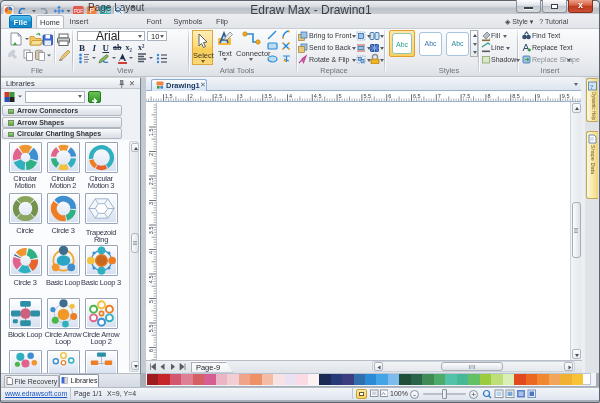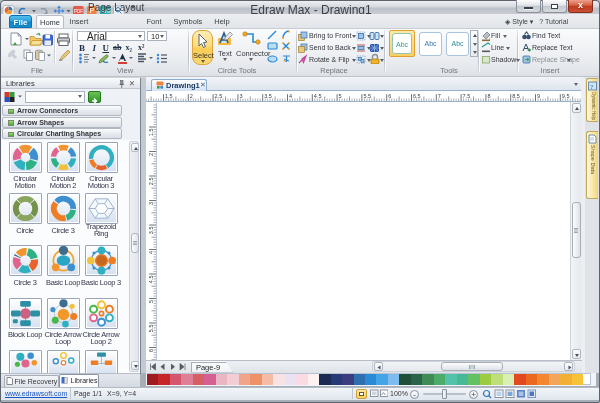--- a/index.html
+++ b/index.html
@@ -46,35 +46,35 @@
       <path d="M116.5 6.5l2 2" stroke="#2b78c0" stroke-width="1"></path>
     </svg></div>
 <div class="abs" style="left:131px;top:6px;width:0;height:0;border-left:2.5px solid transparent;border-right:2.5px solid transparent;border-top:3px solid #4a5058"></div>
 <div class="abs" style="left:1px;top:14px;width:598px;height:14px;background:linear-gradient(180deg,#eceef1,#e2e5e9)"></div>
 <div class="abs" style="left:9px;top:14.5px;width:23px;height:13.5px;background:linear-gradient(180deg,#55bdea,#28a0dc 48%,#0f85c8 52%,#1590d2);border:1px solid #0a6fae;border-radius:3px 3px 0 0;color:#fff;font-size:8px;font-weight:bold;text-align:center;line-height:13px;text-shadow:0 1px 1px #0a6fae">File</div>
 <div class="abs" style="left:36px;top:14.5px;width:28px;height:14.5px;background:linear-gradient(180deg,#fdfdfe,#f4f6f8);border:1px solid #b9bec6;border-bottom:none;border-radius:2.5px 2.5px 0 0;color:#33373c;font-size:7.5px;text-align:center;line-height:13px">Home</div>
 <div class="abs" style="left:49px;top:15px;width:60px;text-align:center;font-size:7.5px;color:#3b3f45;line-height:13px">Insert</div>
 <div class="abs" style="left:88px;top:1px;width:60px;text-align:left;font-size:10px;color:#3b3f45;line-height:13px">Page Layout</div>
 <div class="abs" style="left:124px;top:15px;width:60px;text-align:center;font-size:7.5px;color:#3b3f45;line-height:13px">Font</div>
 <div class="abs" style="left:158px;top:15px;width:60px;text-align:center;font-size:7.5px;color:#3b3f45;line-height:13px">Symbols</div>
-<div class="abs" style="left:192px;top:15px;width:60px;text-align:center;font-size:7.5px;color:#3b3f45;line-height:13px">Help</div>
+<div class="abs" style="left:192px;top:15px;width:60px;text-align:center;font-size:7.5px;color:#3b3f45;line-height:13px">Flip</div>
 <div class="abs" style="left:505px;top:16px;font-size:7px;color:#3b3f45;line-height:12px">◈&nbsp;Style&nbsp;▾&nbsp;&nbsp;&nbsp;?&nbsp;Tutorial</div>
 <div class="abs" style="left:1px;top:28px;width:598px;height:48px;background:linear-gradient(180deg,#fafbfc,#edeff2 55%,#e4e7eb 85%,#dde1e6);border-top:1px solid #c9cdd3"></div>
 <div class="abs" style="left:1px;top:76px;width:598px;height:2px;background:linear-gradient(180deg,#b6bbc2,#d8dce1)"></div>
 <div class="gsep" style="left:72px"></div>
 <div class="gsep" style="left:188px"></div>
 <div class="gsep" style="left:296px"></div>
 <div class="gsep" style="left:384px"></div>
 <div class="gsep" style="left:478px"></div>
 <div class="gsep" style="left:517px"></div>
 <div class="glab" style="left:7px">File</div>
 <div class="glab" style="left:95px">View</div>
-<div class="glab" style="left:207px">Circle Tools</div>
+<div class="glab" style="left:207px">Arial Tools</div>
 <div class="glab" style="left:304px">Replace</div>
-<div class="glab" style="left:419px">Tools</div>
+<div class="glab" style="left:419px">Styles</div>
 <div class="glab" style="left:520px">Insert</div>
 <svg class="abs" style="left:8px;top:32px" width="62" height="30">
     <path d="M3 1h7l3 3v9H3z" fill="#fff" stroke="#7a8494" stroke-width="0.9"></path>
     <path d="M10 1l3 3h-3z" fill="#d5dce6" stroke="#7a8494" stroke-width="0.7"></path>
     <path d="M5 13l2-3 2 3z" fill="#3aa03a"></path>
     <path d="M17 6l2 2 2-2z" fill="#5a6069"></path>
     <path d="M22 4.5h4l1.5 2H33v6.5H22z" fill="#f5c865" stroke="#c89a30" stroke-width="0.9"></path>
     <path d="M22 13l2.5-4.5H35L32 13z" fill="#fadf9a" stroke="#c89a30" stroke-width="0.9"></path>
     <path d="M28.5 2.5l2.5-1 1 2" stroke="#3aa03a" stroke-width="1.3" fill="none"></path>
     <rect x="35" y="3" width="9.5" height="10" rx="1" fill="#3a6bd8" stroke="#23449a" stroke-width="0.8"></rect>
@@ -93,21 +93,21 @@
     <rect x="18.5" y="3.5" width="6" height="8" fill="#fff" stroke="#8a93a0" stroke-width="0.9"></rect>
     <rect x="27.5" y="1.5" width="7" height="9" rx="1" fill="#d8c8a8" stroke="#8a7a58" stroke-width="0.8"></rect>
     <rect x="29.5" y="0.5" width="3" height="2.5" fill="#b8b8c0"></rect>
     <rect x="31" y="3.5" width="5.5" height="8" fill="#fff" stroke="#8a93a0" stroke-width="0.8"></rect>
     <path d="M39 5.5l2 2 2-2z" fill="#5a6069"></path>
   </svg>
 <svg class="abs" style="left:57px;top:49px" width="13" height="13">
     <path d="M2 11c2-1 2-3 4-5l5-5 2 2-5 5c-2 2-4 2-5 4z" fill="#e8c878" stroke="#b09040" stroke-width="0.8"></path>
     <path d="M2 11l2 1c1 0 2-1 1.5-2z" fill="#8899aa"></path>
   </svg>
-<div class="abs" style="left:77px;top:30.5px;width:68px;height:10px;background:#fff;border:1px solid #aab2bd;font-size:10px;color:#222;padding-left:9px;line-height:9px">Arial<div class="caret" style="right:2px;top:3.5px"></div></div>
+<div class="abs" style="left:77px;top:30.5px;width:68px;height:10px;background:#fff;border:1px solid #aab2bd;font-size:12px;color:#222;padding-left:18px;line-height:9px">Arial<div class="caret" style="right:2px;top:3.5px"></div></div>
 <div class="abs" style="left:147px;top:30.5px;width:20px;height:10px;background:#fff;border:1px solid #aab2bd;font-size:7.5px;color:#222;padding-left:3px;line-height:9px">10<div class="caret" style="right:2px;top:3.5px"></div></div>
 <div class="abs" style="left:79px;top:42.5px;font-size:9px;font-weight:bold;color:#1f2c48;font-family:'Liberation Serif',serif">B</div>
 <div class="abs" style="left:92.5px;top:42.5px;font-size:9px;font-style:italic;font-weight:bold;color:#1f2c48;font-family:'Liberation Serif',serif">I</div>
 <div class="abs" style="left:102.5px;top:42.5px;font-size:9px;font-weight:bold;color:#1f2c48;text-decoration:underline;font-family:'Liberation Serif',serif">U</div>
 <div class="abs" style="left:113px;top:43px;font-size:8px;font-weight:bold;color:#1f2c48;text-decoration:line-through;font-family:'Liberation Serif',serif">ab</div>
 <div class="abs" style="left:125.5px;top:43px;font-size:8px;font-weight:bold;color:#1f2c48;font-family:'Liberation Serif',serif">x₂</div>
 <div class="abs" style="left:138px;top:43px;font-size:8px;font-weight:bold;color:#1f2c48;font-family:'Liberation Serif',serif">x²</div>
 <svg class="abs" style="left:78px;top:53px" width="90" height="11">
     <circle cx="2.5" cy="2" r="1.4" fill="#3a86d8"></circle>
     <circle cx="2.5" cy="5.5" r="1.4" fill="#3a86d8"></circle>
@@ -122,21 +122,21 @@
     <path d="M51 4l2 2 2-2z" fill="#5a6069"></path>
     <path d="M60 1h8M60 3.5h6M60 6h8M60 8.5h6" stroke="#4a5464" stroke-width="1.3"></path>
     <path d="M71 4l2 2 2-2z" fill="#5a6069"></path>
     <circle cx="80" cy="2" r="1.2" fill="#3a86d8"></circle>
     <path d="M83 2h6" stroke="#4a5464" stroke-width="1.2"></path>
     <circle cx="80" cy="5.5" r="1.2" fill="#3a86d8"></circle>
     <path d="M83 5.5h6" stroke="#4a5464" stroke-width="1.2"></path>
     <circle cx="80" cy="9" r="1.2" fill="#3a86d8"></circle>
     <path d="M83 9h6" stroke="#4a5464" stroke-width="1.2"></path>
   </svg>
-<div class="abs" style="left:192px;top:29.5px;width:21px;height:35px;background:linear-gradient(180deg,#fdeeb8,#fbdb7e 45%,#f8cd58 55%,#fad874);border:1px solid #dca63c;border-radius:8px;text-align:center"><svg width="13" height="15" style="margin-top:2px">
+<div class="abs" style="left:192px;top:29.5px;width:21px;height:35px;background:linear-gradient(180deg,#fdeeb8,#fbdb7e 45%,#f8cd58 55%,#fad874);border:1px solid #dca63c;border-radius:0;text-align:center"><svg width="13" height="15" style="margin-top:2px">
       <path d="M3 1l8 8-3.5 0.5 2 4-2 1-2-4L3 13z" fill="#fff" stroke="#55606e" stroke-width="1"></path>
     </svg><div style="font-size:7.5px;color:#3a3325;margin-top:-1px">Select</div><div class="caret" style="left:8px;top:29px;border-top-color:#6a5a30"></div></div>
 <div class="abs" style="left:216px;top:31px;width:18px;height:33px;text-align:center"><svg width="16" height="15">
       <rect x="1" y="7" width="13" height="7" rx="1" fill="#f5b93a"></rect>
       <path d="M3 12L7 2l4 10M4.5 9h5" stroke="#2b5a8c" stroke-width="1.6" fill="#cfe0ee"></path>
       <path d="M13 1l2.5 2.5-5 5-3 0.8 0.8-3z" fill="#e8e8ea" stroke="#777" stroke-width="0.7"></path>
     </svg><div style="font-size:7.5px;color:#33373d;margin-top:-1px">Text</div><div class="caret" style="left:7px;top:27px"></div></div>
 <div class="abs" style="left:236px;top:31px;width:30px;height:33px;text-align:center"><svg width="20" height="15">
       <path d="M4 3h8v8h5" stroke="#2b8ad6" stroke-width="1.6" fill="none"></path>
       <circle cx="4" cy="3" r="2.2" fill="#f5a623" stroke="#b87a10" stroke-width="0.6"></circle>
@@ -301,21 +301,21 @@
         <polygon points="22.5,5.0 29.0,15.0 22.5,25.0 9.5,25.0 3.0,15.0 9.5,5.0" fill="#f4f8fc" stroke="#9cb2cc" stroke-width="1"></polygon>
         <polygon points="19.2,10.0 22.5,15.0 19.2,20.0 12.8,20.0 9.5,15.0 12.7,10.0" fill="#fff" stroke="#9cb2cc" stroke-width="1"></polygon>
         <line x1="22.5" y1="5.0" x2="19.2" y2="10.0" stroke="#9cb2cc" stroke-width="1"></line>
         <line x1="29.0" y1="15.0" x2="22.5" y2="15.0" stroke="#9cb2cc" stroke-width="1"></line>
         <line x1="22.5" y1="25.0" x2="19.2" y2="20.0" stroke="#9cb2cc" stroke-width="1"></line>
         <line x1="9.5" y1="25.0" x2="12.8" y2="20.0" stroke="#9cb2cc" stroke-width="1"></line>
         <line x1="3.0" y1="15.0" x2="9.5" y2="15.0" stroke="#9cb2cc" stroke-width="1"></line>
         <line x1="9.5" y1="5.0" x2="12.7" y2="10.0" stroke="#9cb2cc" stroke-width="1"></line>
       </svg>
     </div>
-    <div class="slab" style="left:78.5px;top:83px;width:43px">Trapezoid<br>Ring</div>
+    <div class="slab" style="left:78.5px;top:89px;width:43px">Trapezoid<br>Ring</div>
     <div class="sbox" style="left:7.5px;top:105.0px;height:31px">
       <svg width="31" height="29" viewBox="0 0 32 30">
         <path d="M5.9 6.8A13 13 0 0 1 17.4 2.1L16.6 9.5A5.5 5.5 0 0 0 11.7 11.5Z" fill="#f0952f"></path>
         <path d="M19.1 2.4A13 13 0 0 1 28.6 11.9L21.3 13.7A5.5 5.5 0 0 0 17.3 9.7Z" fill="#2eb184"></path>
         <path d="M28.9 13.6A13 13 0 0 1 23.3 25.8L19.1 19.6A5.5 5.5 0 0 0 21.5 14.4Z" fill="#e8622c"></path>
         <path d="M21.7 26.7A13 13 0 0 1 8.4 25.5L12.8 19.4A5.5 5.5 0 0 0 18.4 19.9Z" fill="#2fb0c0"></path>
         <path d="M7.0 24.4A13 13 0 0 1 3.5 11.4L10.7 13.5A5.5 5.5 0 0 0 12.2 19.0Z" fill="#e0648c"></path>
         <path d="M4.1 9.7A13 13 0 0 1 4.9 8.3L11.3 12.2A5.5 5.5 0 0 0 11.0 12.8Z" fill="#3e6d8e"></path>
       </svg>
     </div>

